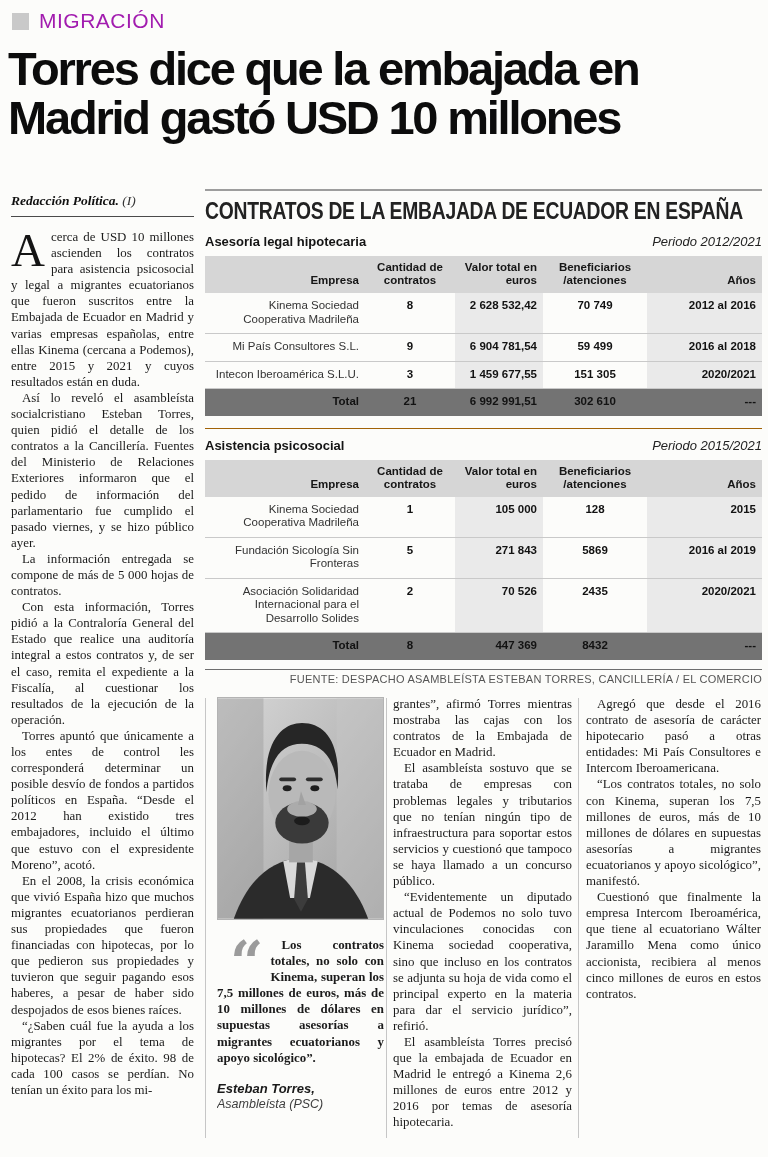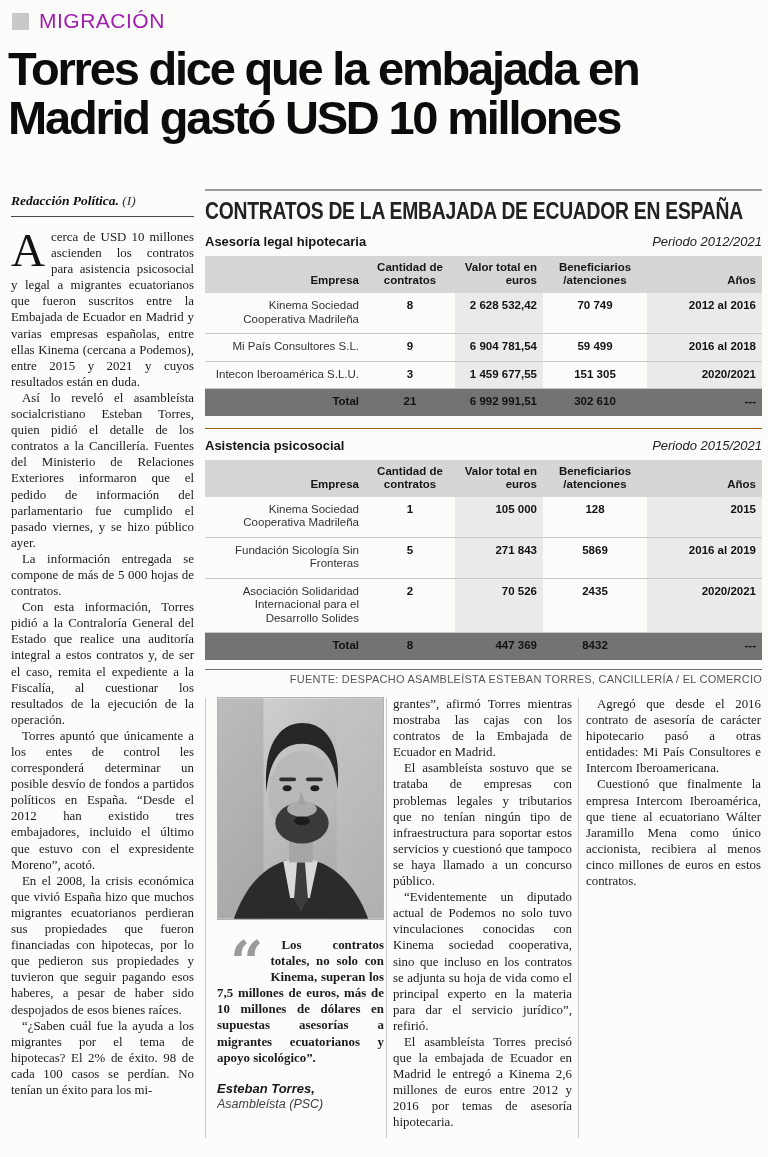--- a/index.html
+++ b/index.html
@@ -260,16 +260,17 @@
 
   <div class="col col3">
     <p class="p-first">grantes”, afirmó Torres mientras mostraba las cajas con los contratos de la Embajada de Ecuador en Madrid.</p>
     <p>El asambleísta sostuvo que se trataba de empresas con problemas legales y tributarios que no tenían ningún tipo de infraestructura para soportar estos servicios y cuestionó que tampoco se haya llamado a un concurso público.</p>
     <p>“Evidentemente un diputado actual de Podemos no solo tuvo vinculaciones conocidas con Kinema sociedad cooperativa, sino que incluso en los contratos se adjunta su hoja de vida como el principal experto en la materia para dar el servicio jurídico”, refirió.</p>
     <p>El asambleísta Torres precisó que la embajada de Ecuador en Madrid le entregó a Kinema 2,6 millones de euros entre 2012 y 2016 por temas de asesoría hipotecaria.</p>
   </div>
 
   <div class="col col4">
     <p>Agregó que desde el 2016 contrato de asesoría de carácter hipotecario pasó a otras entidades: Mi País Consultores e Intercom Iberoamericana.</p>
+    <p>“Los contratos totales, no solo con Kinema, superan los 7,5 millones de euros, más de 10 millones de dólares en supuestas asesorías a migrantes ecuatorianos y apoyo sicológico”, manifestó.</p>
     <p>Cuestionó que finalmente la empresa Intercom Iberoamérica, que tiene al ecuatoriano Wálter Jaramillo Mena como único accionista, recibiera al menos cinco millones de euros en estos contratos.</p>
   </div>
 
 </div>
 
 </body></html>

